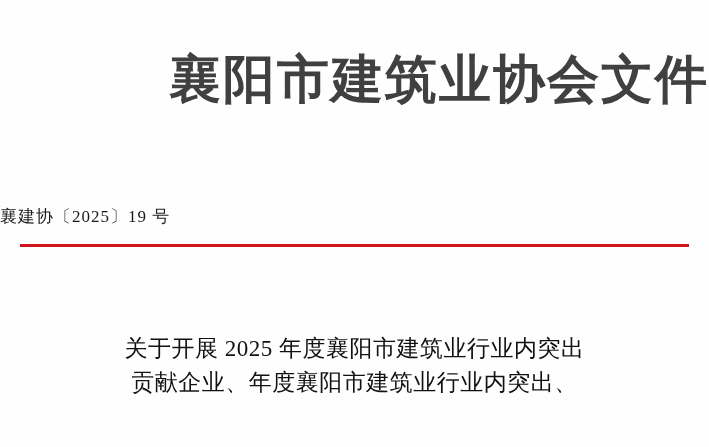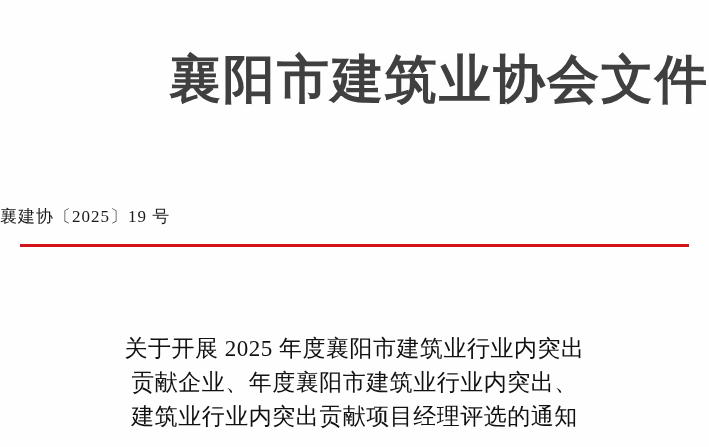--- a/index.html
+++ b/index.html
@@ -78,16 +78,15 @@
 
   <div class="doc-title">襄阳市建筑业协会文件</div>
 
   <div class="doc-number">襄建协〔2025〕19 号</div>
 
   <div class="red-rule"></div>
 
   <div class="subject">
     <span class="line">关于开展 2025 年度襄阳市建筑业行业内突出</span>
     <span class="line">贡献企业、年度襄阳市建筑业行业内突出、</span>
-    <span class="line">建筑业行业内突出贡献项目经理评选的通知</span>
   </div>
 
 </div>
 
 </body></html>

